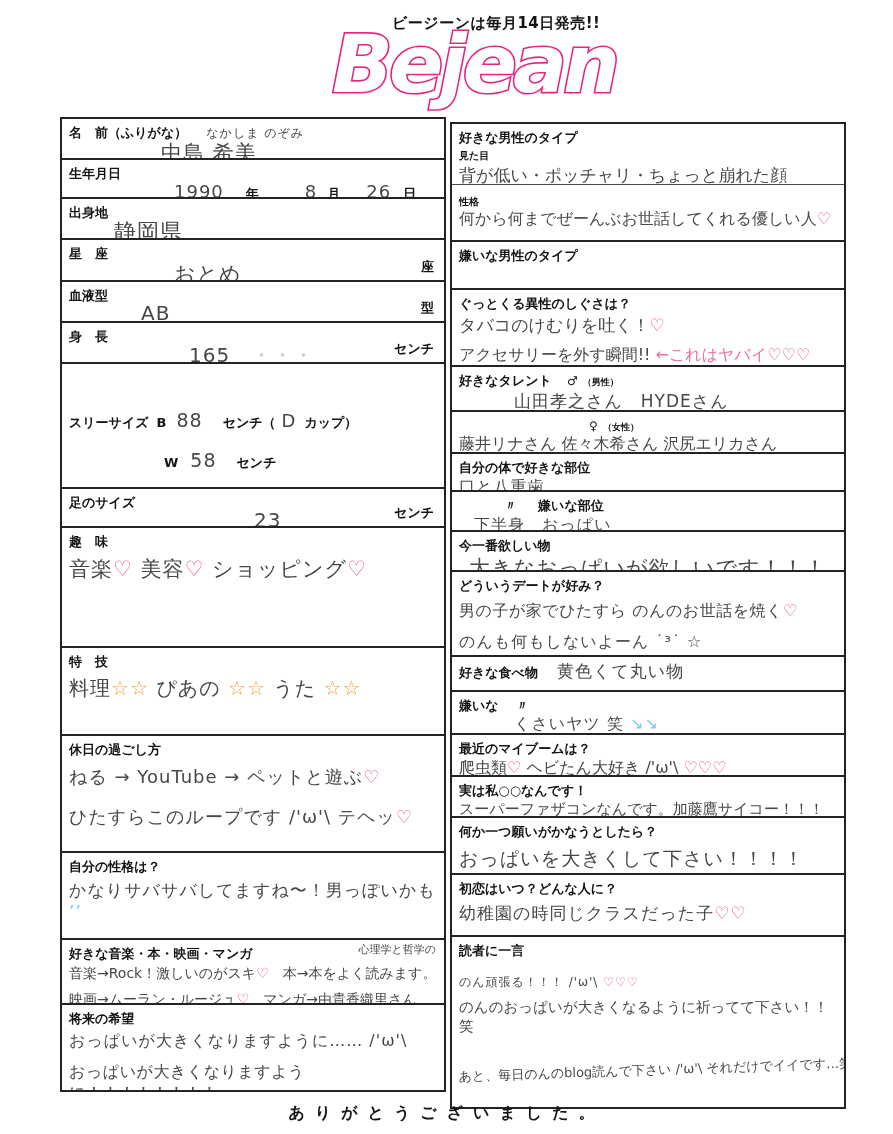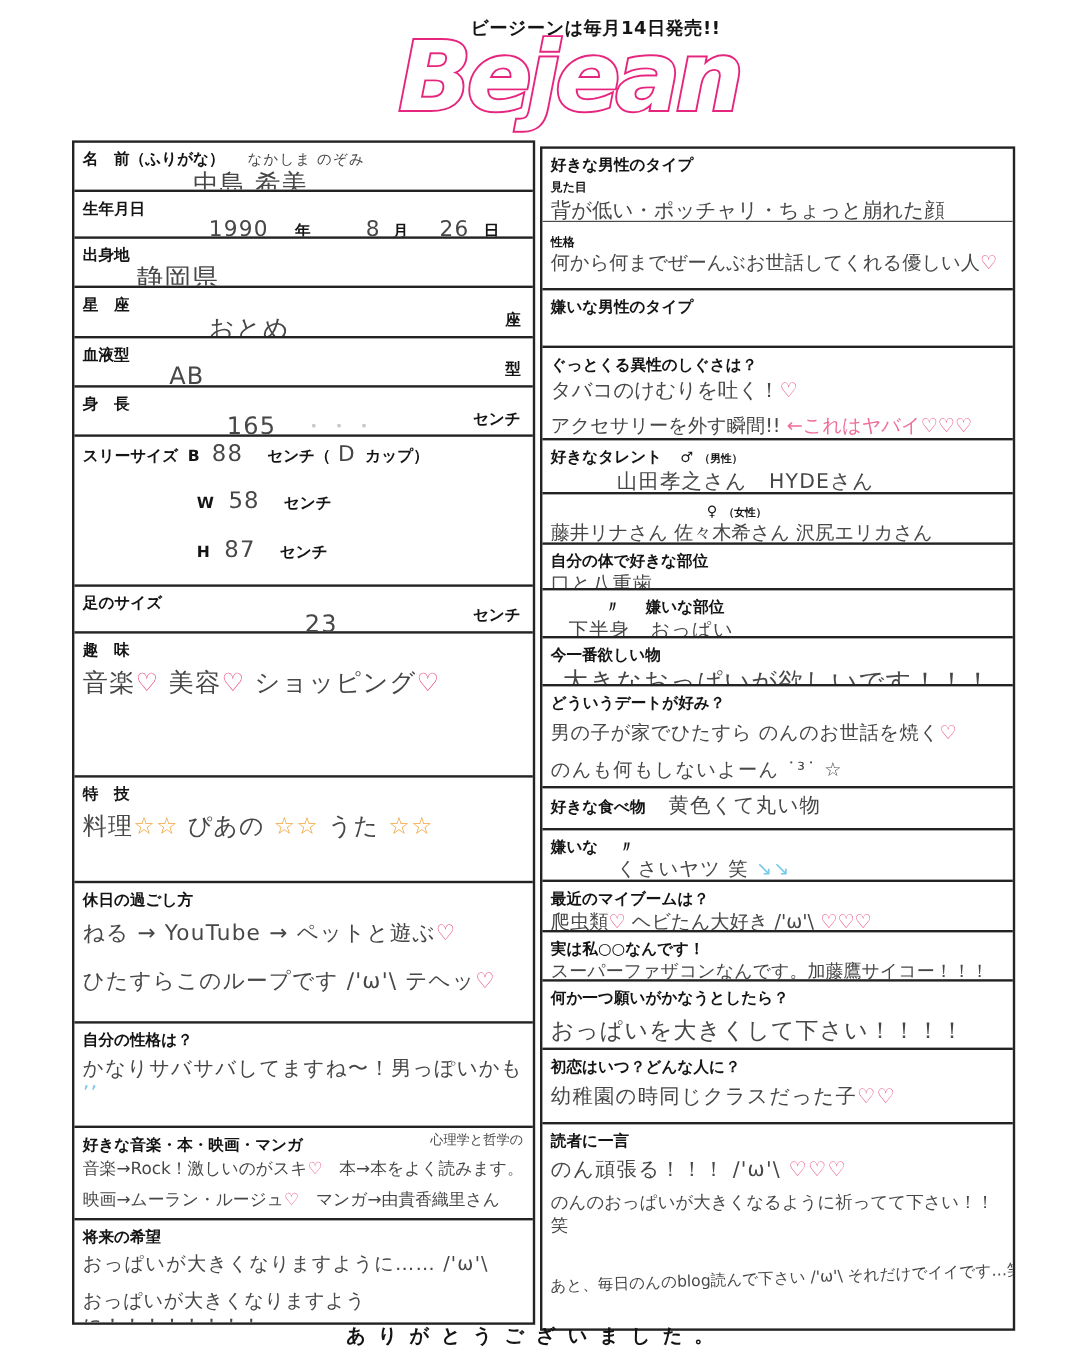--- a/index.html
+++ b/index.html
@@ -17,21 +17,21 @@
 
   .row { position:relative; border-bottom:2px solid #232323; padding:3px 7px; overflow:hidden; }
   .row:last-child { border-bottom:none; }
 
   .lbl  { font-size:13px; font-weight:bold; color:#141414; }
   .sub  { font-size:10px; font-weight:bold; color:#141414; }
   .tiny { font-size:9px;  font-weight:bold; color:#141414; }
   .unit { position:absolute; right:10px; bottom:4px; font-size:13px; font-weight:bold; color:#141414; }
 
   .hw { font-size:17px; color:#474747; letter-spacing:1px; }
-  .vline { display:flex; align-items:baseline; }
+  .vline { display:flex; align-items:baseline;margin-top:42px; }
 
   .ink-pink    { color:#e8517e; }
   .ink-pinkink { color:#ee6f9a; }
   .ink-orange  { color:#f2a33c; }
   .ink-blue    { color:#79c9e8; }
   .ink-faint   { color:#c9c9c9; }
 
   .divider { position:absolute; left:0; right:0; border-top:1.5px solid #4a4a4a; }
 
   .footer { position:absolute; top:1103px; left:0; width:100%; text-align:center;
@@ -129,21 +129,21 @@
     <span class="lbl">休日の過ごし方</span>
     <div class="hw" style="font-size:18px;margin-top:6px"><span>ねる → YouTube → ペットと遊ぶ</span><span class="ink-pink">♡</span></div>
     <div class="hw" style="font-size:18px;margin-top:16px"><span>ひたすらこのループです /'ω'\ テヘッ</span><span class="ink-pink">♡</span></div>
   </div>
 
   <div class="row" style="height:87px">
     <span class="lbl">自分の性格は？</span>
     <div class="hw" style="font-size:17px;margin-top:3px"><span>かなりサバサバしてますね〜！男っぽいかも</span><span class="ink-blue"> ʼʼ</span></div>
   </div>
 
-  <div class="row" style="height:77px">
+  <div class="row" style="height:65px">
     <span class="lbl">好きな音楽・本・映画・マンガ</span>
     <span class="hw" style="position:absolute;top:2px;right:8px;font-size:11px;letter-spacing:0">心理学と哲学の</span>
     <div class="hw" style="font-size:14px;letter-spacing:0;margin-top:2px"><span>音楽→Rock！激しいのがスキ</span><span class="ink-pink">♡</span><span>　本→本をよく読みます。</span></div>
     <div class="hw" style="font-size:14px;letter-spacing:0;margin-top:8px"><span>映画→ムーラン・ルージュ</span><span class="ink-pink">♡</span><span>　マンガ→由貴香織里さん</span></div>
   </div>
 
   <div class="row" style="height:85px">
     <span class="lbl">将来の希望</span>
     <div class="hw" style="font-size:16px;margin-top:3px">おっぱいが大きくなりますように…… /'ω'\</div>
     <div class="hw" style="font-size:16px;margin-top:10px;letter-spacing:.5px">おっぱいが大きくなりますように！！！！！！！！</div>
@@ -239,20 +239,20 @@
     <div class="hw" style="font-size:19px;margin-top:5px">おっぱいを大きくして下さい！！！！</div>
   </div>
 
   <div class="row" style="height:62px">
     <span class="lbl">初恋はいつ？どんな人に？</span>
     <div class="hw" style="font-size:17px;margin-top:4px"><span>幼稚園の時同じクラスだった子</span><span class="ink-pink">♡♡</span></div>
   </div>
 
   <div class="row" style="height:170px">
     <span class="lbl">読者に一言</span>
-    <div class="hw" style="font-size:17px;margin-top:3px"><span>のん頑張る！！！ /'ω'\ </span><span class="ink-pink">♡♡♡</span></div>
+    <div class="hw" style="font-size:12px;margin-top:14px"><span>のん頑張る！！！ /'ω'\ </span><span class="ink-pink">♡♡♡</span></div>
     <div class="hw" style="font-size:14.5px;letter-spacing:0;margin-top:7px">のんのおっぱいが大きくなるように祈ってて下さい！！笑</div>
     <div class="hw" style="font-size:13px;letter-spacing:0;margin-top:32px;white-space:nowrap;transform:rotate(-2deg);transform-origin:left bottom">あと、毎日のんのblog読んで下さい /'ω'\ それだけでイイです…笑</div>
   </div>
 
 </div>
 
 <div class="footer">ありがとうございました。</div>
 
 </body></html>

